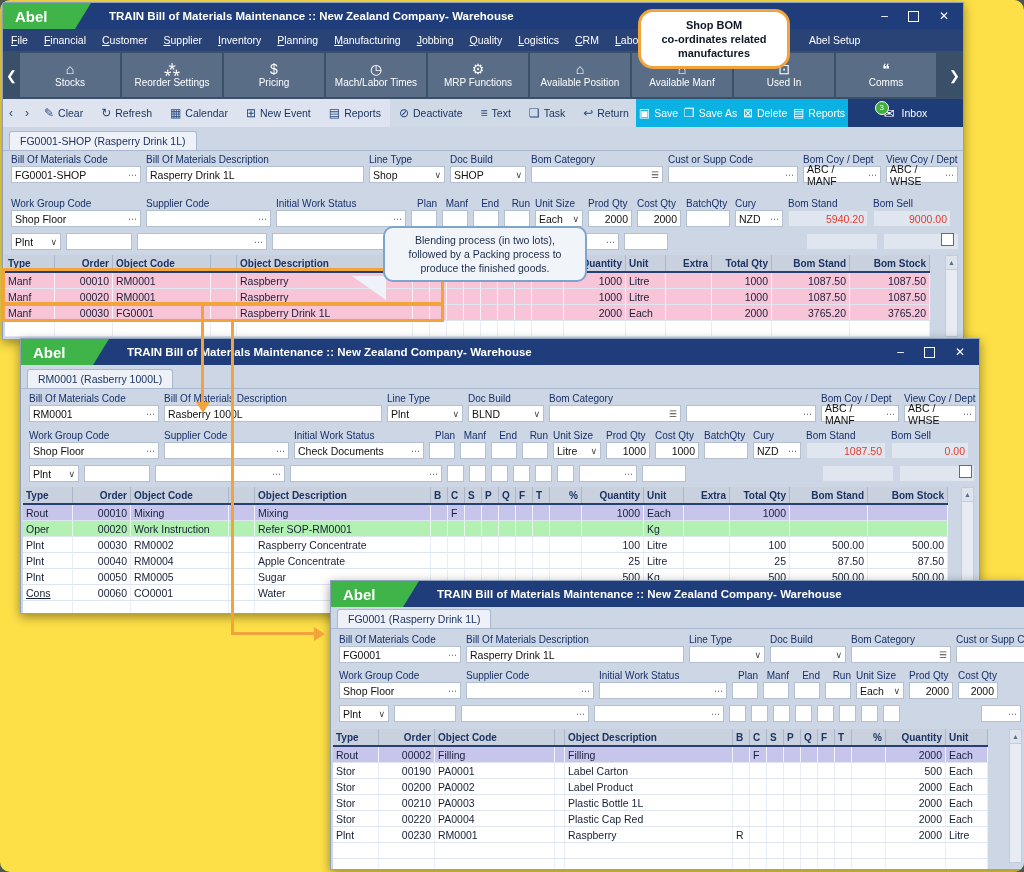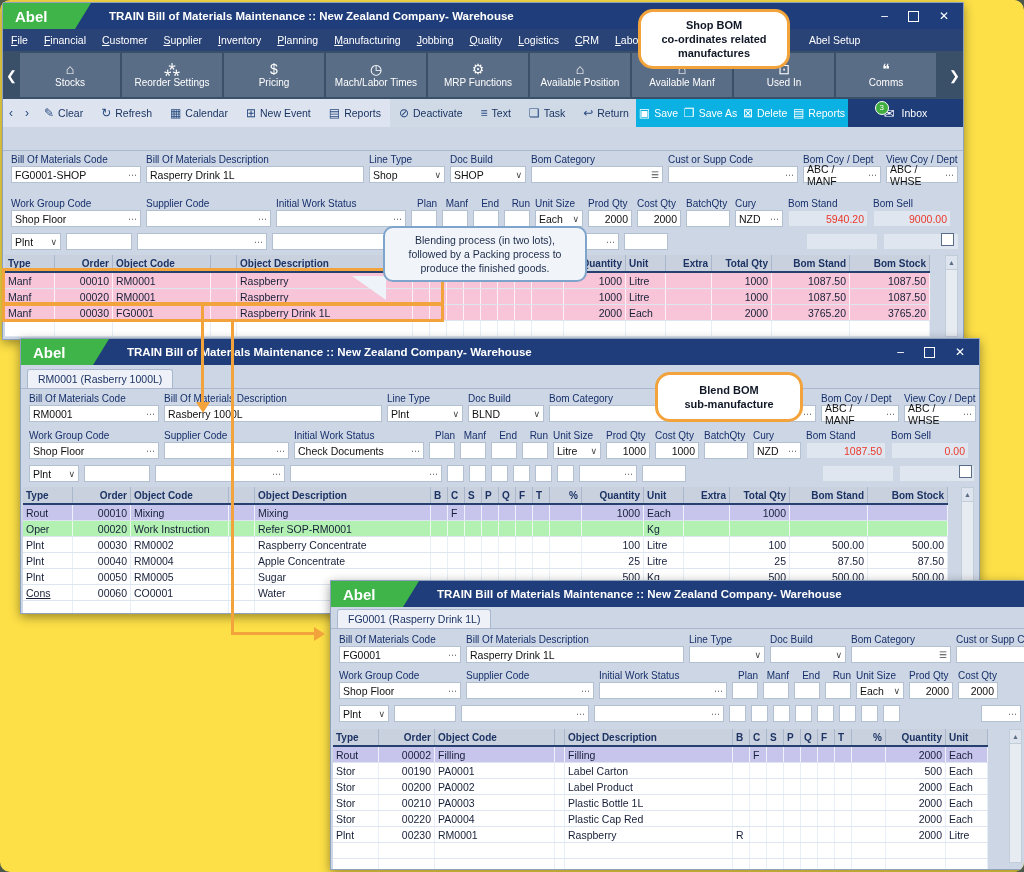--- a/index.html
+++ b/index.html
@@ -201,20 +201,21 @@
         </span>
         <span class="act">
           <span class="aicon">▤</span>
           <span>Reports</span>
         </span>
       </div>
     <div class="inboxseg">
       <span class="mailwrap">✉<span class="badge">3</span></span>
       <span>Inbox</span>
     </div>
+    <div class="tab" style="left:6px;top:128px;">FG0001-SHOP (Rasperry Drink 1L)</div>
     <div class="tabline" style="top:147px;"></div>
     <div class="form-row" style="top:150px;">
         <div class="ff" style="width: 130px;">
           <div class="fl">Bill Of Materials Code</div>
           <div class="fb ">
             <span class="val">FG0001-SHOP</span>
             <span class="adorn">⋯</span>
           </div>
         </div>
         <div class="ff" style="width: 218px;">
@@ -1317,24 +1318,20 @@
 
   <div class="oline" style="left:231px;top:320px;width:3px;height:315px;"></div>
   <div class="oline" style="left:231px;top:632px;width:85px;height:3px;"></div>
   <div class="ahead-right" style="left:314px;top:627px;"></div>
 
   <div class="callout" style="left:638px;top:9px;width:152px;height:60px;">
     <span>Shop BOM</span>
     <span>co-ordinates related</span>
     <span>manufactures</span>
   </div>
-  <div class="callout" style="left:655px;top:372px;width:148px;height:50px;">
-    <span>Blend BOM</span>
-    <span>sub-manufacture</span>
-  </div>
   <div class="notetail" style="left:352px;top:276px;"></div>
   <div class="note" style="left:383px;top:226px;width:204px;height:56px;">
     <span>Blending process (in two lots),</span>
     <span>followed by a Packing process to</span>
     <span>produce the finished goods.</span>
   </div>
 
 </div>
 
 </body></html>

